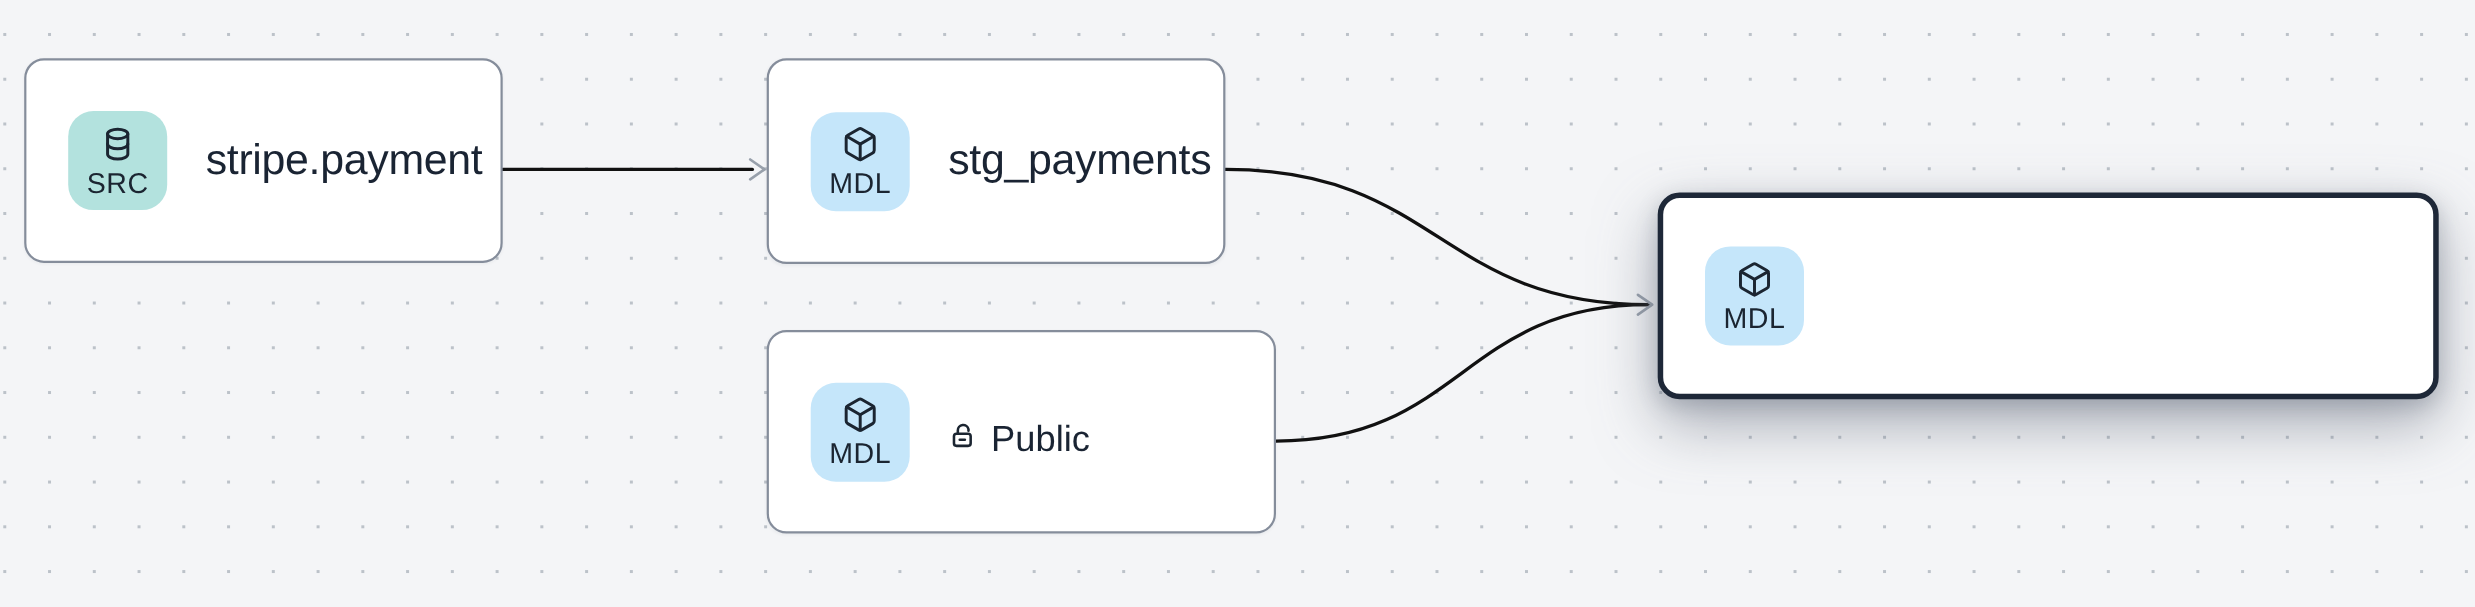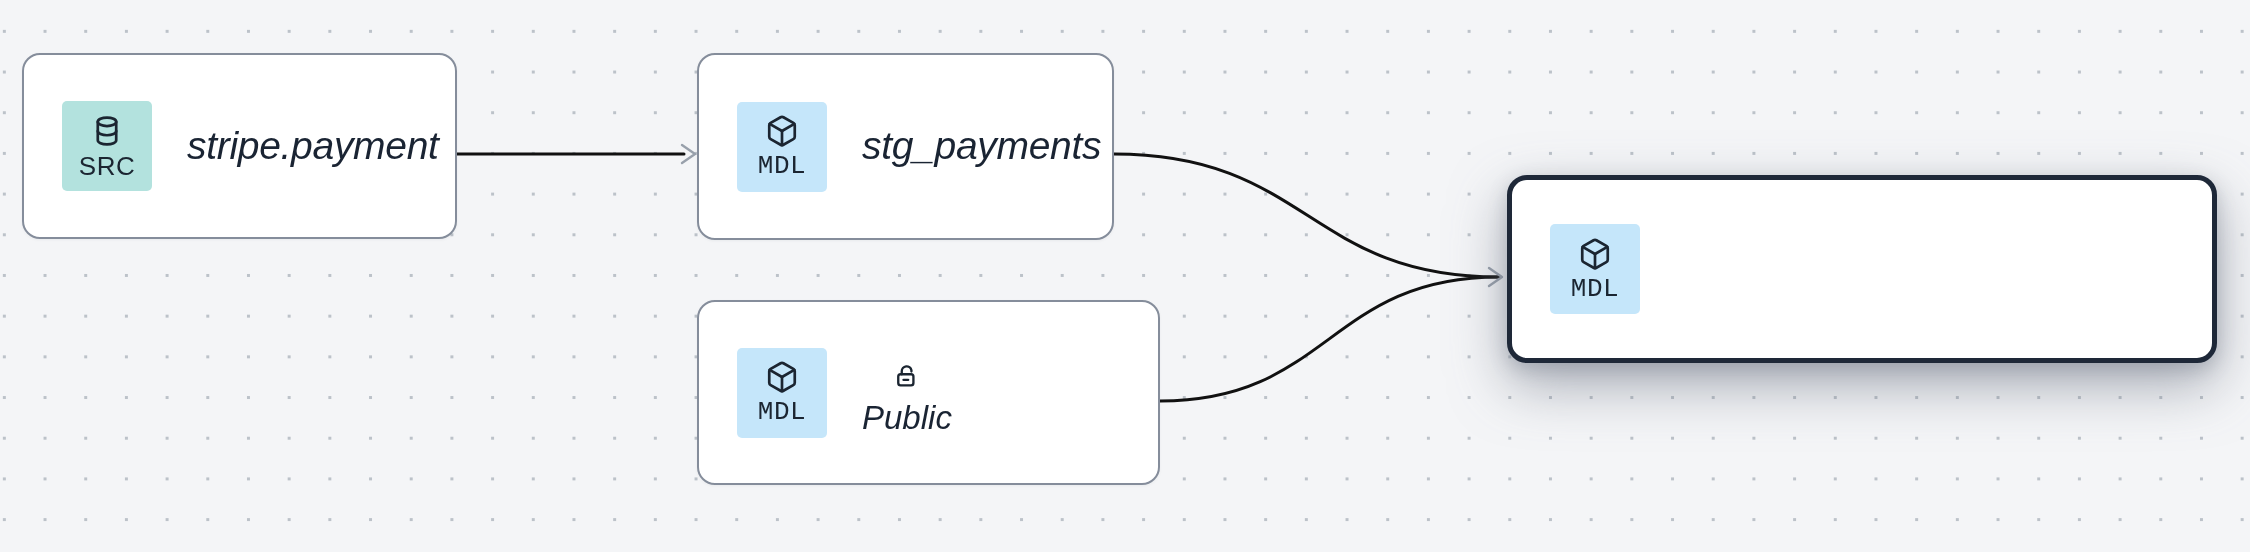--- a/index.html
+++ b/index.html
@@ -27,41 +27,41 @@
     box-shadow:0 1px 3px rgba(25,35,50,0.05);
     cursor:pointer;
   }
   .node.selected{
     border:5.5px solid #1e2838;
     border-radius:20px;
     box-shadow:0 22px 55px rgba(104,112,127,0.55), 0 6px 18px rgba(104,112,127,0.30);
   }
   .badge{
     width:90px;height:90px;
-    border-radius:5px;
+    border-radius:23px;
     display:flex;flex-direction:column;
     align-items:center;justify-content:center;
     flex:0 0 auto;
     color:#1b2531;
   }
   .badge-src{background:#b3e2de;}
-  .badge-mdl{background:#c5e6fa;font-family:Liberation Mono, monospace;}
+  .badge-mdl{background:#c5e6fa;}
   .badge svg{display:block;}
   .badge-label{
     font-size:26px;line-height:1;margin-top:5px;
     letter-spacing:0.5px;color:#1b2531;font-weight:500;
   }
-  .labels{margin-left:35px;display:flex;flex-direction:column;justify-content:center;font-style:italic;}
+  .labels{margin-left:35px;display:flex;flex-direction:column;justify-content:center;}
   .node-label{
     font-size:39px;line-height:1.05;font-weight:500;
     color:#1a2433;letter-spacing:-0.3px;white-space:nowrap;
   }
   .access-row{
-    display:flex;align-items:center;gap:11px;
-    margin-top:11px;color:#1a2433;flex-direction:column;
+    display:flex;gap:11px;
+    margin-top:11px;color:#1a2433;
   }
   .access-label{font-size:33px;line-height:1;font-weight:500;}
   .icon{color:#1b2531;}
 </style>
 </head>
 <body>
 
 <div class="canvas">
 
   <svg class="edges" width="2250" height="552" viewBox="0 0 2250 552">

